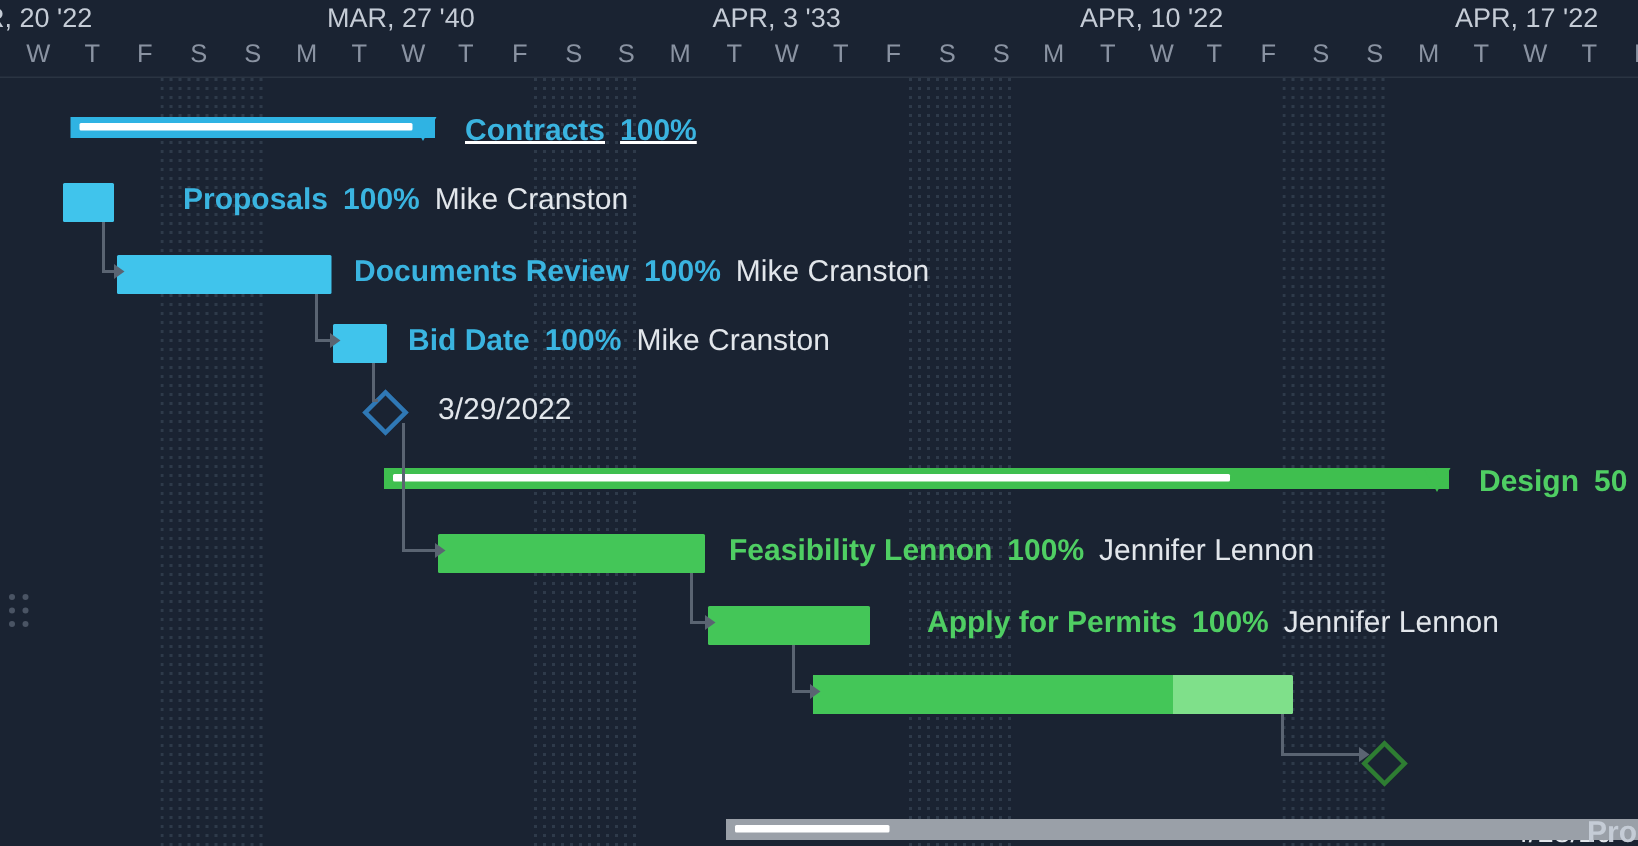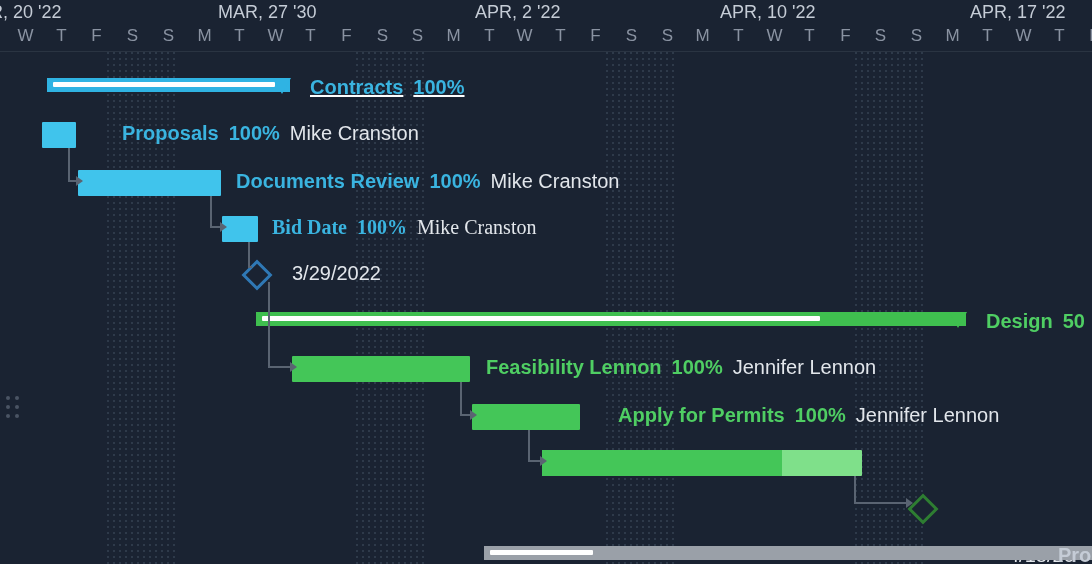--- a/index.html
+++ b/index.html
@@ -146,22 +146,22 @@
     gap: 5px;
   }
   .drag-dots span { width:4px; height:4px; background:#4a5464; border-radius:50%; }
 </style>
 </head>
 <body>
 
 <div class="timeline-header">
   <div class="date-row" id="date-row">
       <span class="date-label" style="left: -10px;">R, 20 '22</span>
-      <span class="date-label" style="left: 218px;">MAR, 27 '30</span>
-      <span class="date-label" style="left: 475px;">APR, 2 '22</span>
+      <span class="date-label" style="left: 218px;">MAR, 27 '40</span>
+      <span class="date-label" style="left: 475px;">APR, 3 '33</span>
       <span class="date-label" style="left: 720px;">APR, 10 '22</span>
       <span class="date-label" style="left: 970px;">APR, 17 '22</span>
     </div>
   <div class="day-row" id="day-row">
       <span class="day-cell" style="left: 8px;">W</span>
       <span class="day-cell" style="left: 44px;">T</span>
       <span class="day-cell" style="left: 79px;">F</span>
       <span class="day-cell" style="left: 115px;">S</span>
       <span class="day-cell" style="left: 151px;">S</span>
       <span class="day-cell" style="left: 187px;">M</span>
@@ -221,21 +221,21 @@
       </div>
     </div>
     <div class="task-row" style="top: 114px;">
       <div class="task-bar" style="left: 78px; width: 143px; background: rgb(64, 196, 236);"></div>
       <div class="label-group" style="left: 236px;">
         <span class="label-title" style="color: rgb(58, 180, 224);">Documents Review</span>
         <span class="label-pct" style="color: rgb(58, 180, 224);">100%</span>
         <span class="label-assignee">Mike Cranston</span>
       </div>
     </div>
-    <div class="task-row" style="top: 160px; font-family: Liberation Serif, serif;">
+    <div class="task-row" style="top: 160px;">
       <div class="task-bar" style="left: 222px; width: 36px; background: rgb(64, 196, 236);"></div>
       <div class="label-group" style="left: 272px;">
         <span class="label-title" style="color: rgb(58, 180, 224);">Bid Date</span>
         <span class="label-pct" style="color: rgb(58, 180, 224);">100%</span>
         <span class="label-assignee">Mike Cranston</span>
       </div>
     </div>
     <div class="task-row" style="top: 206px;">
       <div class="milestone" style="left: 246px; top: 6px; border-color: rgb(47, 120, 181);"></div>
       <div class="milestone-label" style="left: 292px; top: 4px;">3/29/2022</div>

